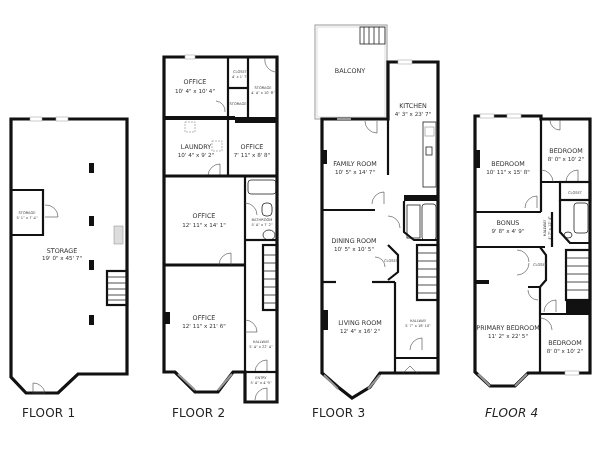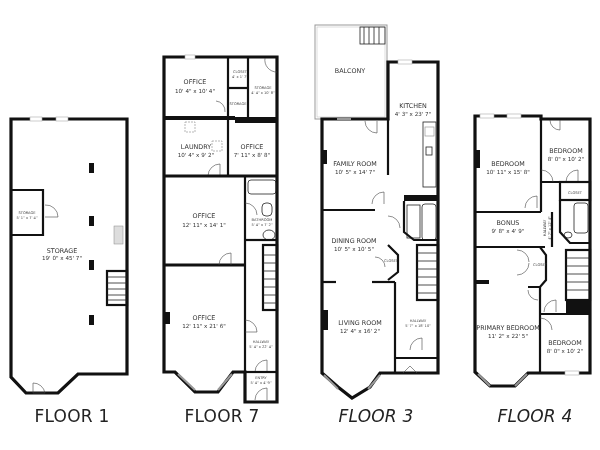--- a/index.html
+++ b/index.html
@@ -8,21 +8,21 @@
     .wall { fill: none; stroke: #111; stroke-width: 3.2; stroke-linejoin: miter; }
     .iwall { fill: none; stroke: #111; stroke-width: 2.2; }
     .thin { fill: none; stroke: #222; stroke-width: 0.8; }
     .light { fill: none; stroke: #999; stroke-width: 0.7; }
     .door { fill: none; stroke: #444; stroke-width: 0.6; }
     .win { fill: #fff; stroke: #aaa; stroke-width: 0.6; }
     .solid { fill: #111; }
     .rl { font-size: 6.4px; fill: #333; text-anchor: middle; font-family: "DejaVu Sans", sans-serif; }
     .rd { font-size: 5.6px; fill: #333; text-anchor: middle; font-family: "DejaVu Sans", sans-serif; }
     .rs { font-size: 3.6px; fill: #444; text-anchor: middle; font-family: "DejaVu Sans", sans-serif; }
-    .fl { position: absolute; top: 406px; font-size: 17px; color: #222; font-family: "DejaVu Sans", sans-serif; letter-spacing: 0.2px; text-align: center; width: 100px; }
+    .fl { position: absolute; top: 406px; font-size: 12px; color: #222; font-family: "DejaVu Sans", sans-serif; letter-spacing: 0.2px; text-align: left; width: 100px; }
   </style>
 </head>
 <body>
 
 <svg width="600" height="450" viewBox="0 0 600 450">
 
   <g>
     <path class="wall" d="M11,119 L127,119 L127,374 L78,374 L58,393 L26,393 L11,377 Z"></path>
     <rect class="win" x="30" y="117" width="12" height="4"></rect>
     <rect class="win" x="56" y="117" width="12" height="4"></rect>
@@ -258,15 +258,15 @@
     <text class="rs" x="551" y="228" transform="rotate(-90 551 228)">4' 7" x 12' 4"</text>
     <text class="rs" x="540" y="266">CLOSET</text>
     <text class="rl" x="508" y="330">PRIMARY BEDROOM</text>
     <text class="rd" x="508" y="338">11' 2" x 22' 5"</text>
     <text class="rl" x="565" y="345">BEDROOM</text>
     <text class="rd" x="565" y="353">8' 0" x 10' 2"</text>
   </g>
 </svg>
 
 <div class="fl" style="left:22px;">FLOOR 1</div>
-<div class="fl" style="left:172px;">FLOOR 7</div>
-<div class="fl" style="left:326px;font-style:italic;">FLOOR 3</div>
+<div class="fl" style="left:172px;">FLOOR 2</div>
+<div class="fl" style="left:312px;">FLOOR 3</div>
 <div class="fl" style="left:485px;font-style:italic;">FLOOR 4</div>
 
 </body></html>

